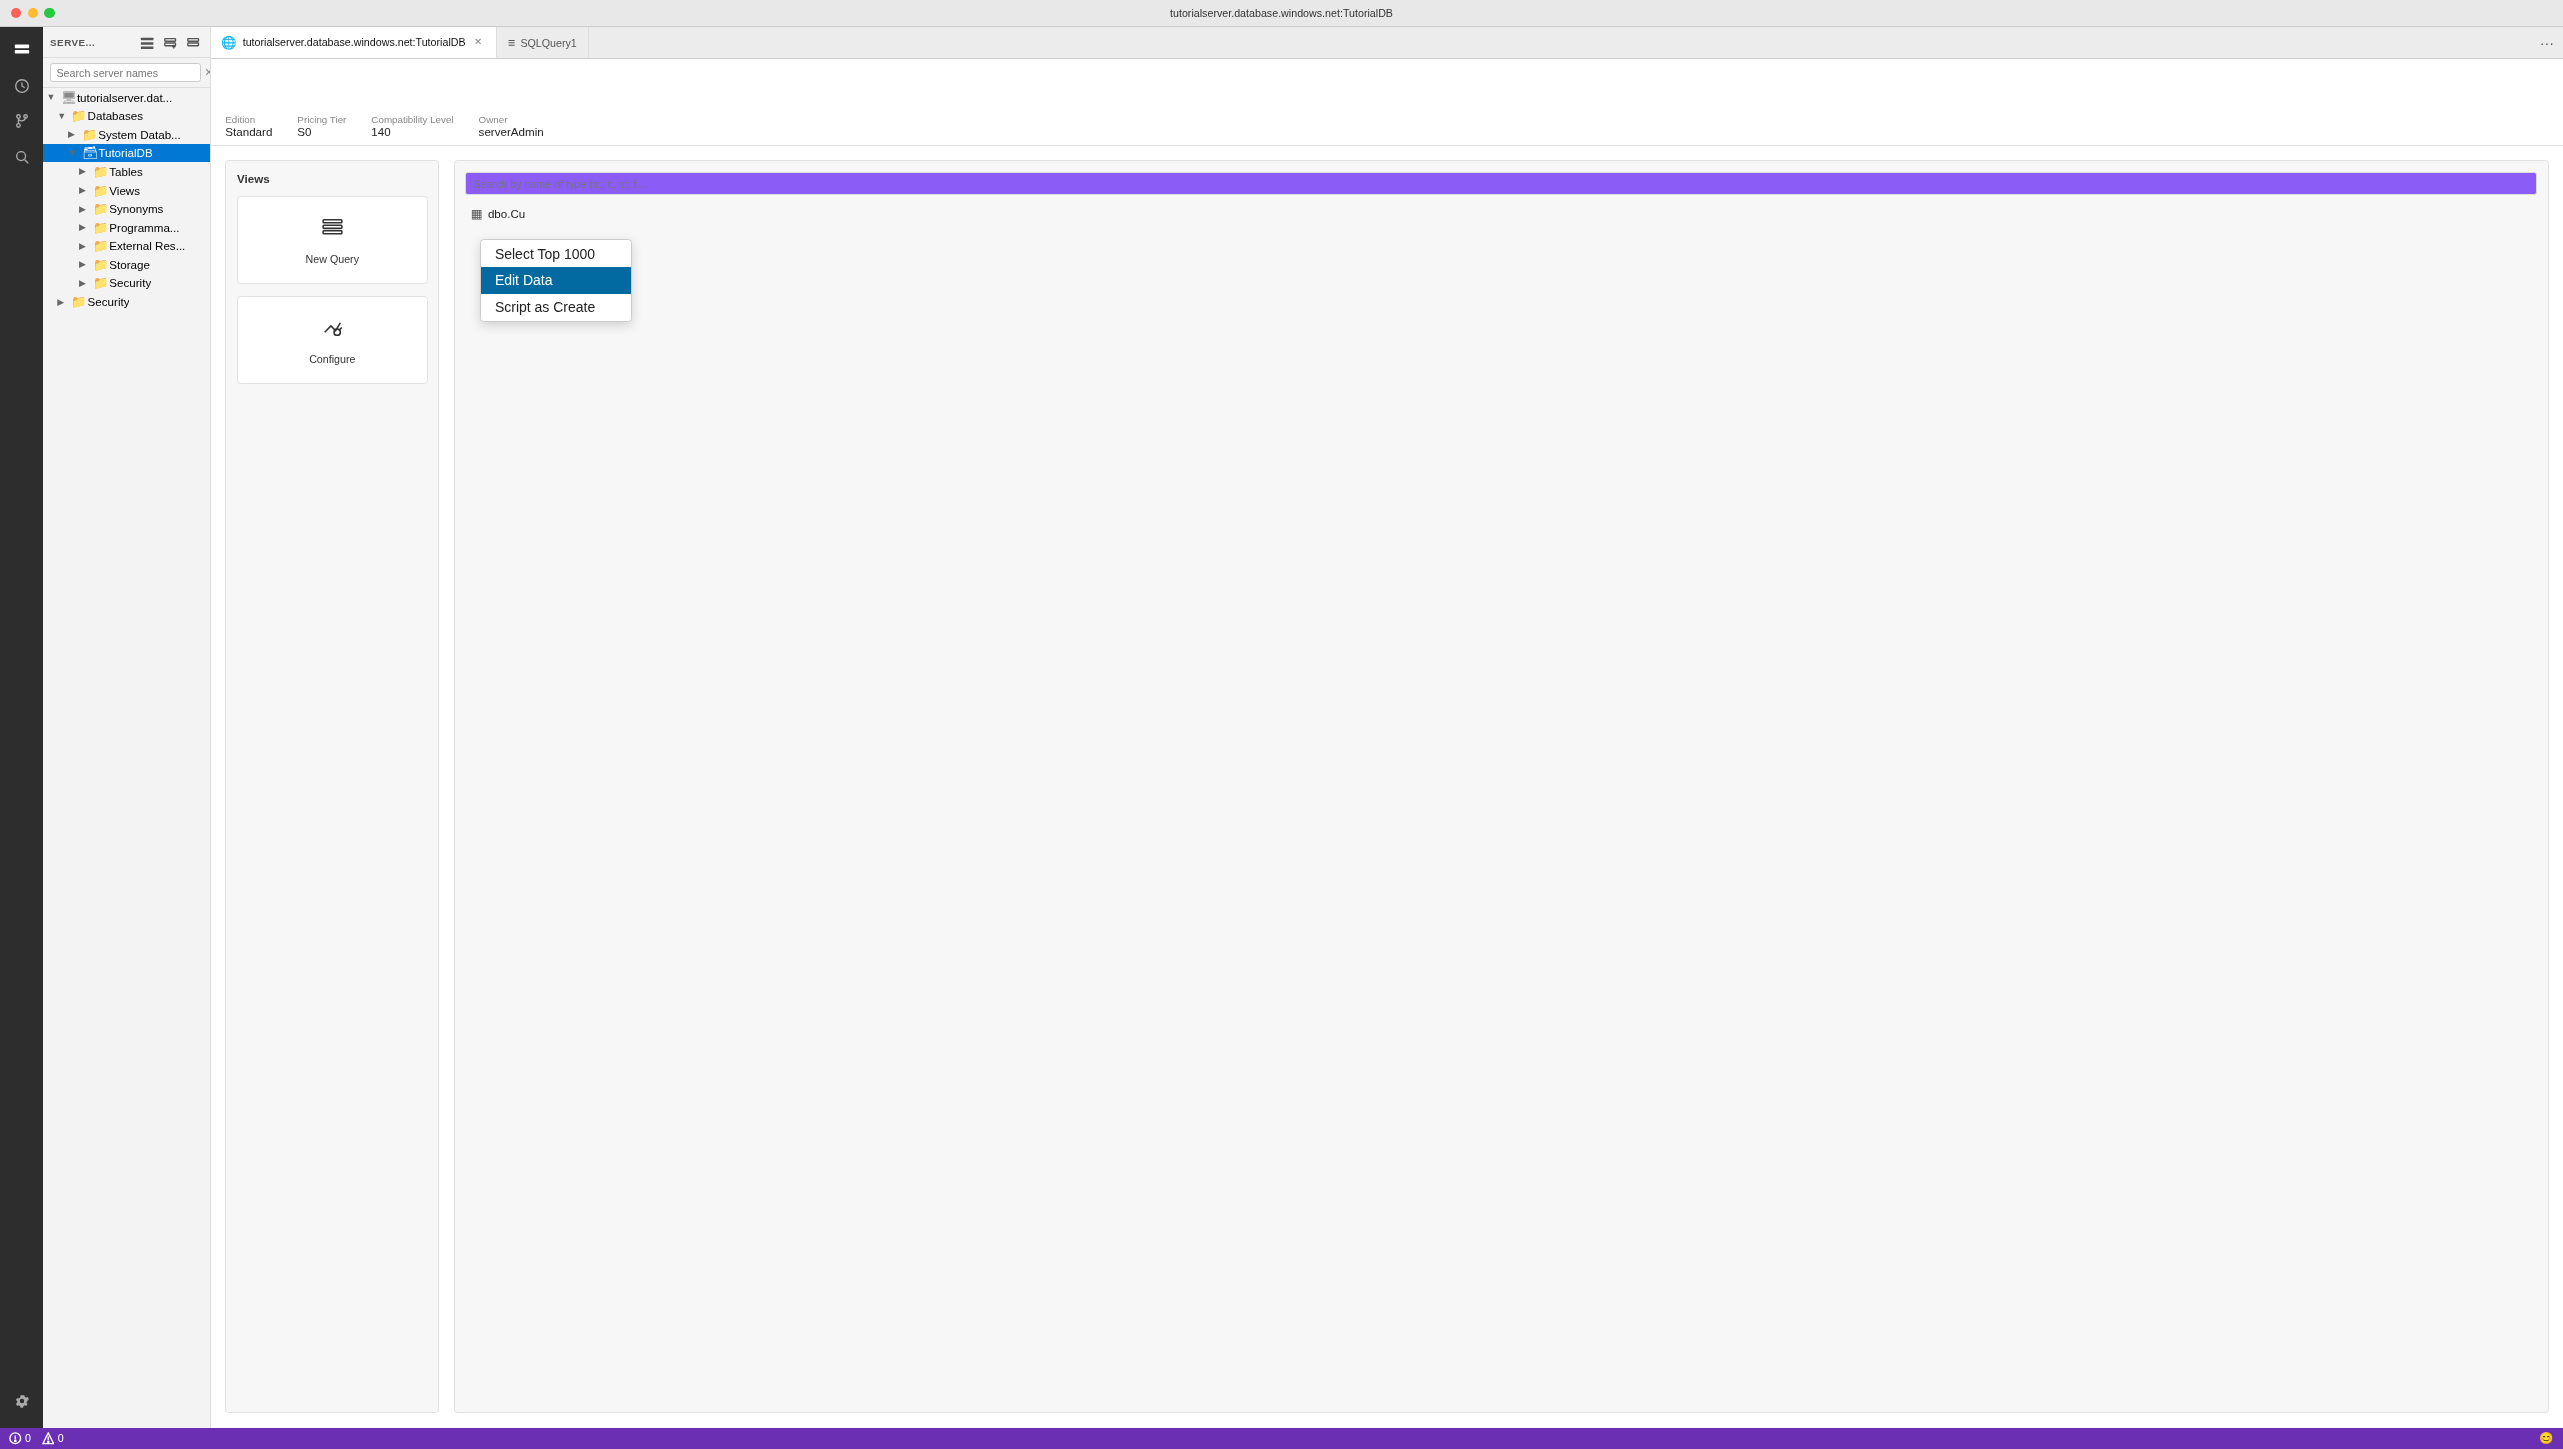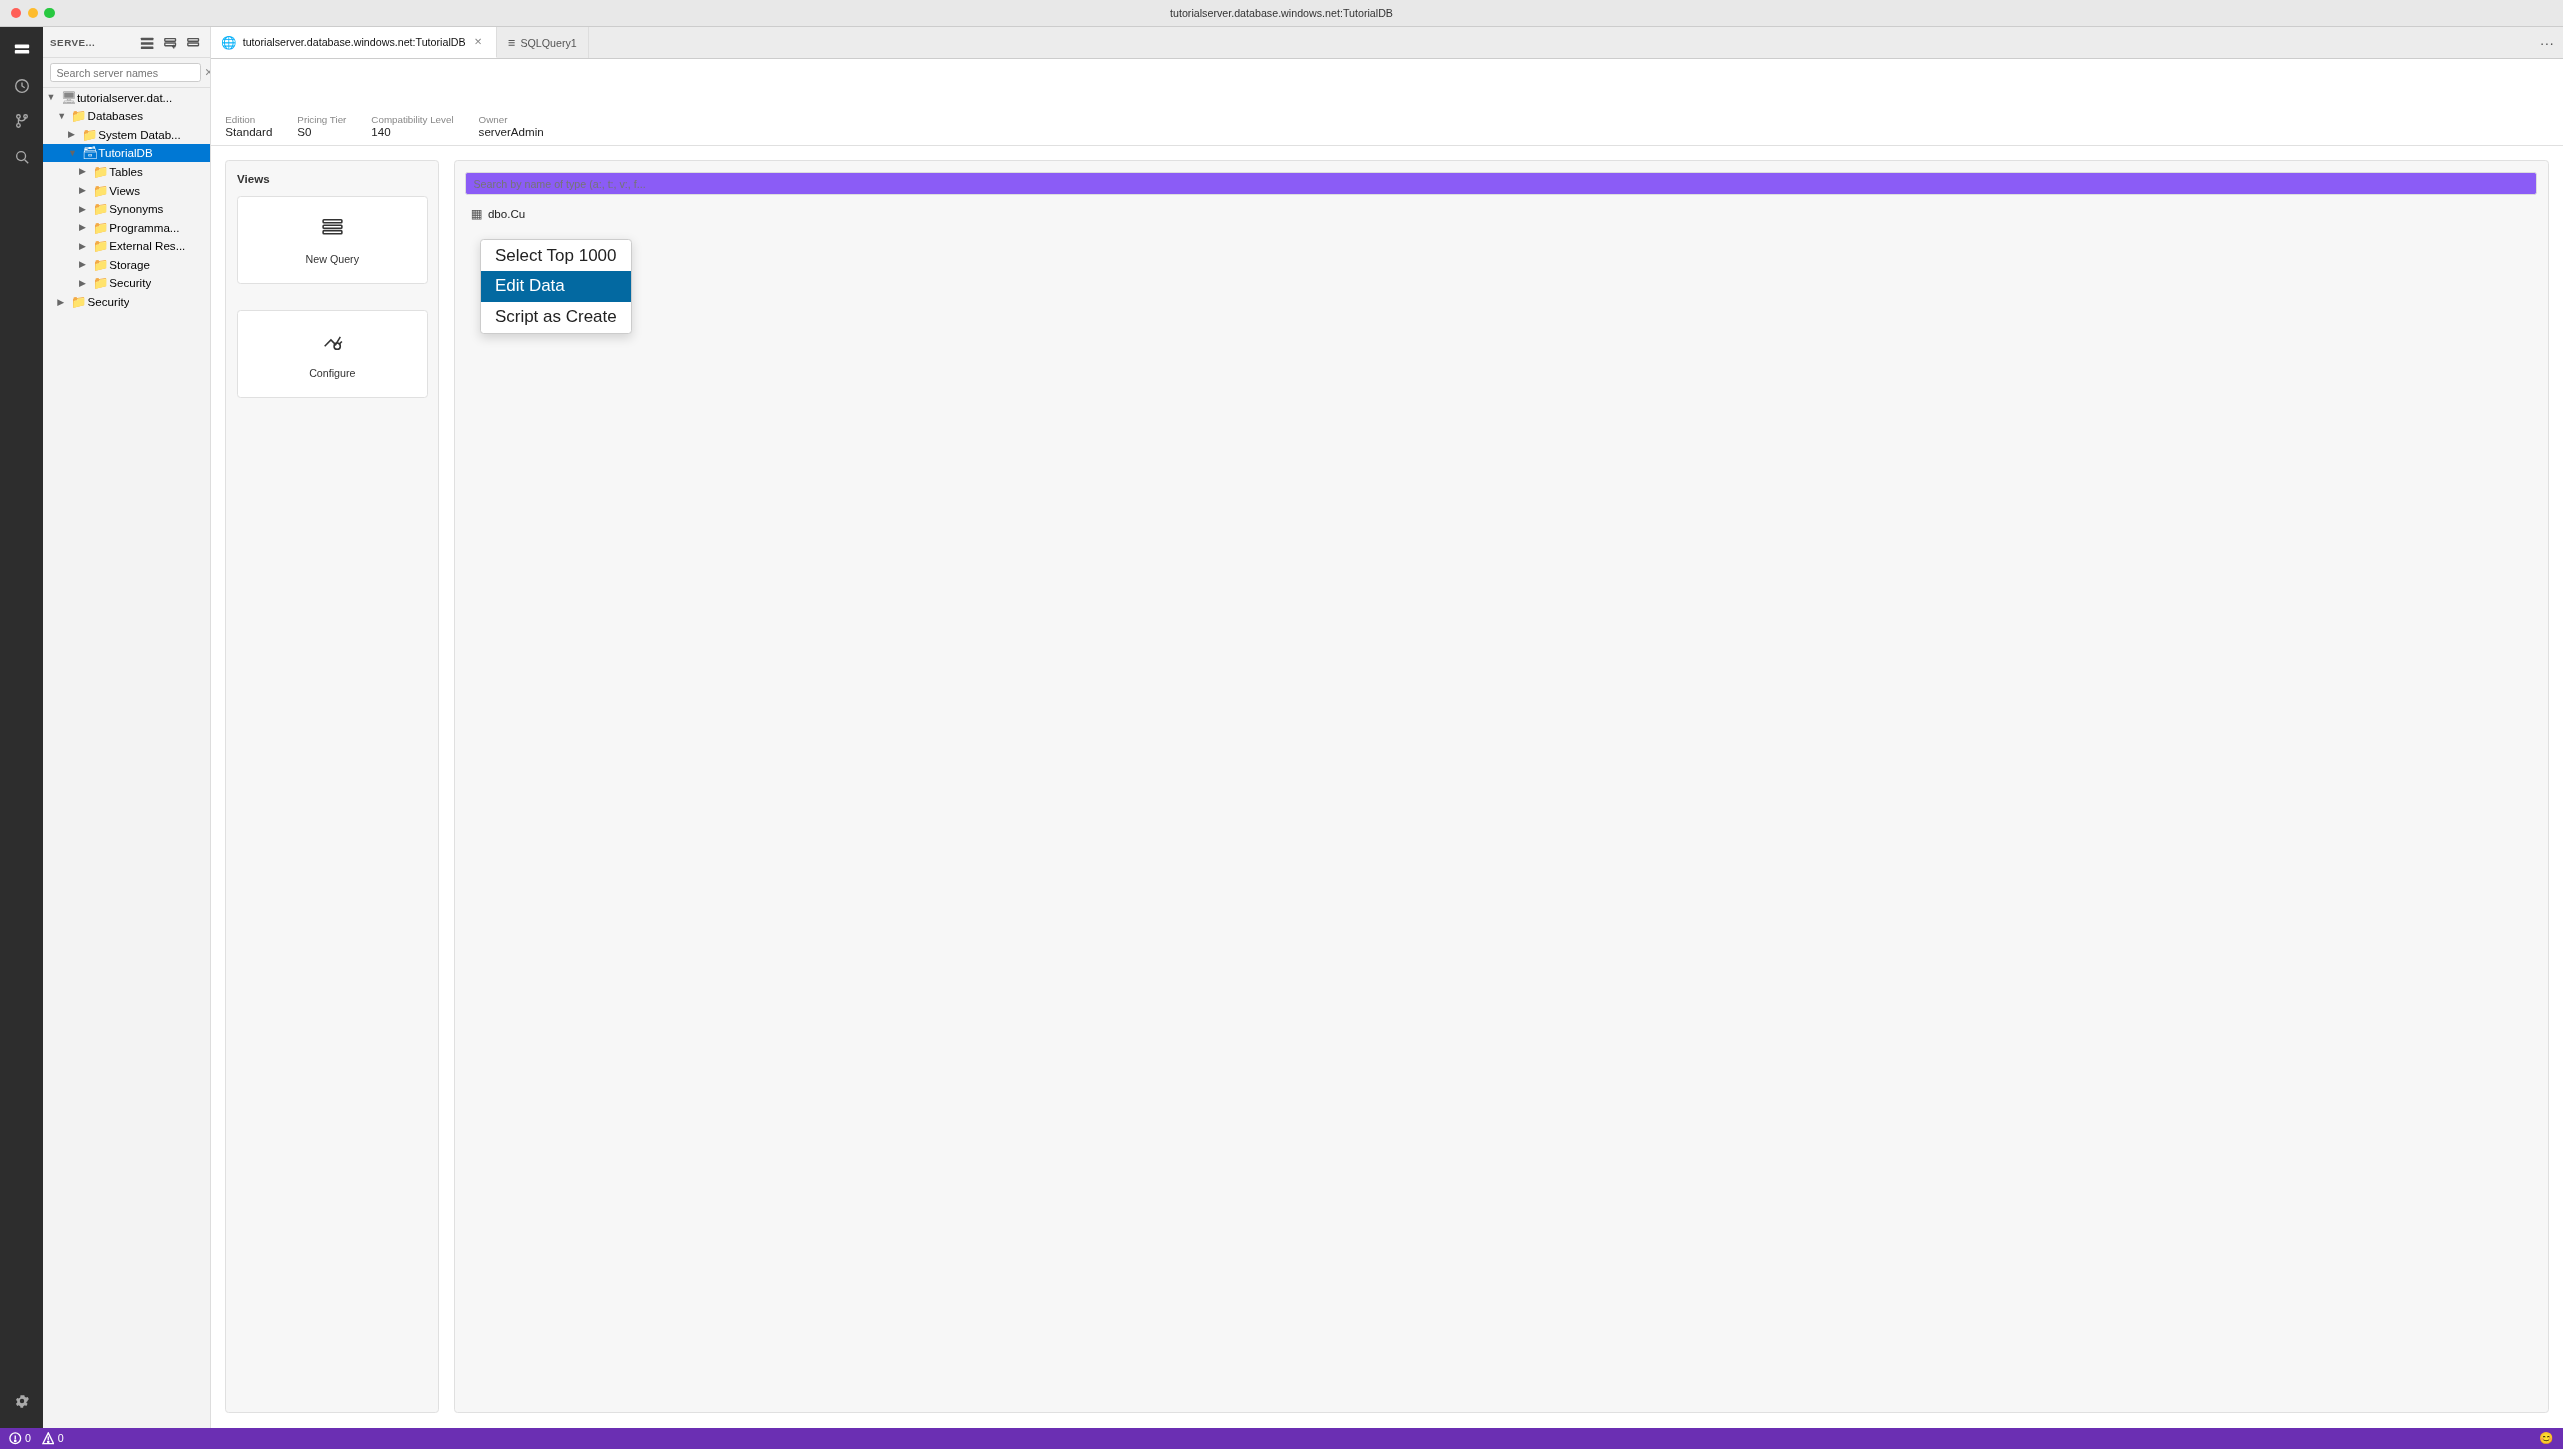--- a/index.html
+++ b/index.html
@@ -264,21 +264,21 @@
     .task-card {
       background: white;
       border: 0.9px solid #e0e0e0;
       border-radius: 3.6px;
       padding: 18px 10.7px;
       display: flex;
       flex-direction: column;
       align-items: center;
       gap: 7.1px;
       cursor: pointer;
-      margin-bottom: 26px;
+      margin-bottom: 12px;
     }
     .task-card-icon {
       font-size: 25px;
       color: #444;
     }
     .task-card-label {
       font-size: 10.7px;
       color: #333;
     }
 
@@ -323,21 +323,21 @@
       border-radius: 3.6px;
       box-shadow: 0 3.6px 10.7px rgba(0,0,0,0.15);
       min-width: 152px;
       z-index: 100;
       top: 37px;
       left: 14.3px;
       overflow: hidden;
     }
     .context-menu-item {
       padding: 5.4px 14.3px;
-      font-size: 17px;
+      font-size: 14px;
       cursor: pointer;
       color: #222;
     }
     .context-menu-item.highlighted {
       background: #0369a1;
       color: white;
     }
 
     
     .status-bar {

